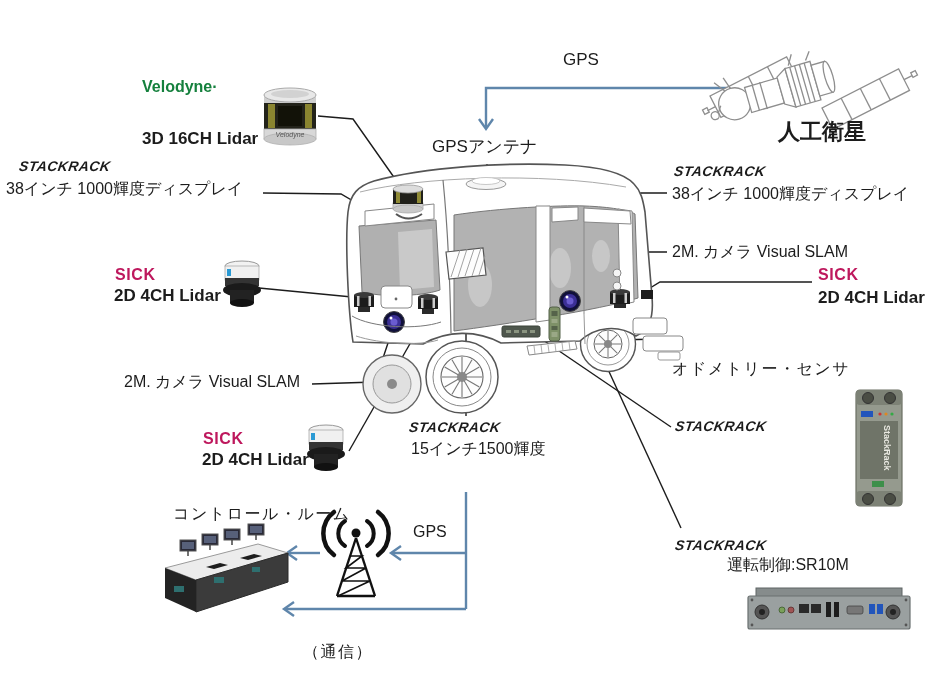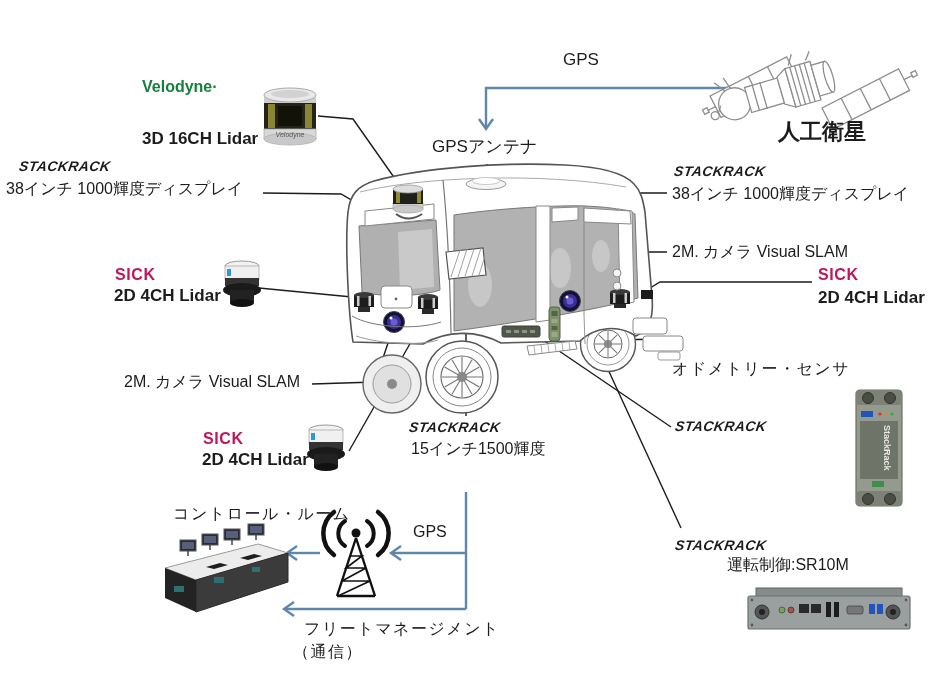--- a/index.html
+++ b/index.html
@@ -402,16 +402,15 @@
 <div class="lbl logo" style="left:408px;top:419px;">STACKRACK</div>
 <div class="lbl jp" style="left:405px;top:440px;margin-left:6px;">15インチ1500輝度</div>
 
 <div class="lbl logo" style="left:674px;top:418px;">STACKRACK</div>
 
 <div class="lbl logo" style="left:674px;top:537px;">STACKRACK</div>
 <div class="lbl jp" style="left:704px;top:556px;margin-left:23px;">運転制御:SR10M</div>
 
 <div class="lbl jp-sp" style="left:137px;top:505px;margin-left:36px;">コントロール・ルーム</div>
 <div class="lbl gps" style="left:413px;top:523px;font-size:16px;">GPS</div>
-<div class="lbl jp-sp" style="left:304px;top:620px;">フリートマネージメント</div>
-<div class="lbl jp-sp" style="left:293px;top:643px;">（通信）</div>
+<div class="lbl jp-sp" style="left:303px;top:643px;">（通信）</div>
 
 </div>
 
 </body></html>

